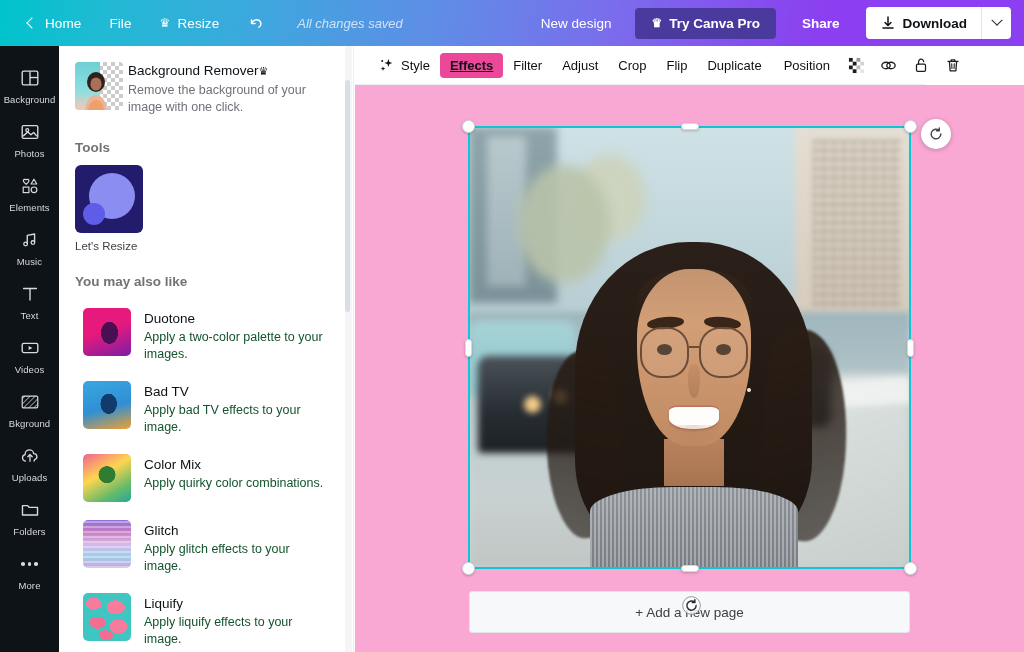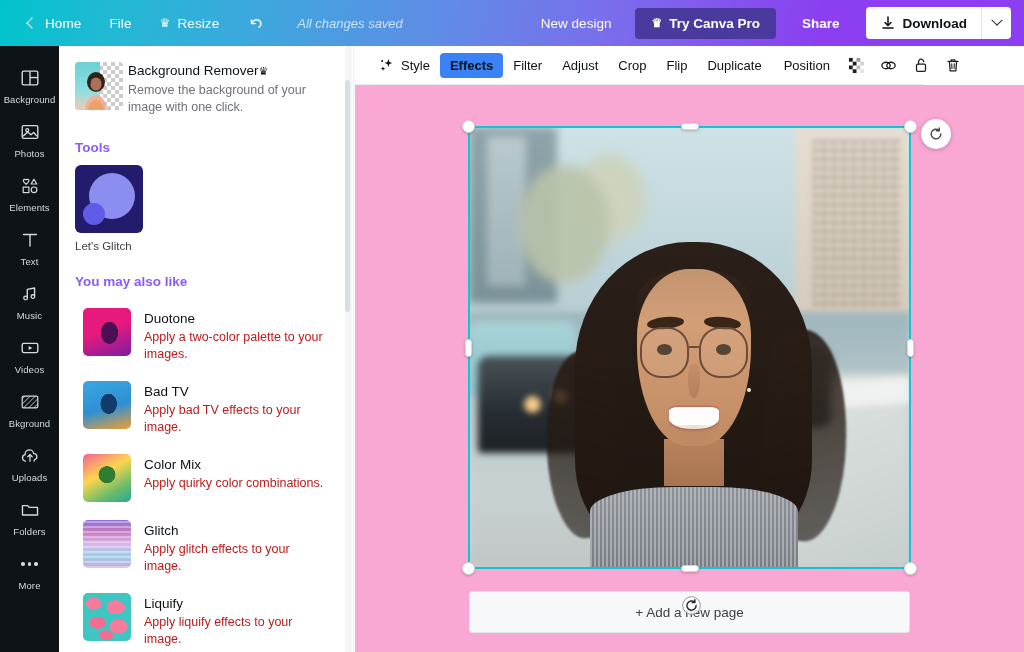--- a/index.html
+++ b/index.html
@@ -105,21 +105,21 @@
     background: linear-gradient(180deg,#6ecfd4 0%,#8ddfe0 60%,#f3c9b4 100%);
   }
   #bgr-thumb .person {
     position: absolute; left: 6px; bottom: 0; width: 30px; height: 40px;
   }
   .bgr-texts { flex: 1 1 auto; }
   #bgr-title { font-size: 13.5px; color: #0d1216; font-weight: normal; line-height: 18px; }
   #bgr-title .crown2 { font-size: 11px; }
   #bgr-desc { font-size: 12.5px; color: #6e7179; line-height: 17px; margin-top: 2px; }
 
-  .sec-title { font-size: 13.5px; font-weight: bold; color: #8b5cf6; margin: 22px 0 10px; }
+  .sec-title { font-size: 13.5px; font-weight: bold; color: #737373; margin: 22px 0 10px; }
 
   #tools-row { display: flex; gap: 14px; }
   .tool { width: 68px; cursor: pointer; }
   #lets-enhance-tile {
     width: 68px; height: 68px; border-radius: 6px; overflow: hidden;
     background: #231b6b; position: relative;
   }
   #lets-enhance-tile .big {
     position: absolute; left: 14px; top: 8px; width: 46px; height: 46px;
     border-radius: 50%; background: #8b8ef0;
@@ -129,21 +129,21 @@
     border-radius: 50%; background: #5f5ce8;
   }
   .tool-label { font-size: 11.5px; color: #3c3f46; margin-top: 7px; text-align: left; }
 
   
   #effects-list { margin-top: 4px; }
   .eff-row { display: flex; gap: 13px; align-items: flex-start; padding: 9px 8px; cursor: pointer; }
   .eff-thumb { width: 48px; height: 48px; border-radius: 5px; flex: 0 0 48px; overflow: hidden; position: relative; }
   .eff-texts { padding-top: 2px; }
   .eff-name { font-size: 13.5px; color: #0d1216; line-height: 18px; }
-  .eff-desc { font-size: 12.5px; color: #b91c1c; line-height: 17px; margin-top: 1px; }
+  .eff-desc { font-size: 12.5px; color: #14532d; line-height: 17px; margin-top: 1px; }
 
   
   .t-duotone { background: linear-gradient(160deg,#e8197d 0%,#e8197d 45%,#7b1fa2 100%); }
   .t-duotone .sil { position:absolute; left:10px; top:8px; width:30px; height:40px;
     background: radial-gradient(ellipse 14px 18px at 55% 42%, #4a0f52 0%, #4a0f52 60%, transparent 62%); }
   .t-badtv { background: linear-gradient(165deg,#3aa7e0 0%,#2f8fd4 55%,#f0a030 100%); }
   .t-badtv .sil { position:absolute; left:8px; top:6px; width:34px; height:42px;
     background: radial-gradient(ellipse 13px 16px at 52% 40%, #123a6b 0%, #123a6b 62%, transparent 64%); }
   .t-colormix { background: linear-gradient(150deg,#f06292 0%,#ffd54f 40%,#66bb6a 75%,#26a69a 100%); }
   .t-colormix .sil { position:absolute; left:6px; top:6px; width:36px; height:42px;
@@ -169,21 +169,21 @@
   #obj-toolbar {
     position: absolute; left: 355px; top: 46px; width: 570px; height: 39px;
     background: #ffffff; border-bottom: 1px solid #ebedf0;
     display: flex; align-items: center; padding: 0 10px 0 14px; z-index: 15;
   }
   .ot-btn {
     display: flex; align-items: center; gap: 6px;
     font-size: 13px; color: #0d1216; padding: 5px 10px;
     border-radius: 4px; cursor: pointer; white-space: nowrap;
   }
-  .ot-btn.active { background: #3b82f6; font-weight: bold; }
+  .ot-btn.active { background: #ec4899; font-weight: bold; text-decoration: underline; }
   #ot-right { margin-left: auto; display: flex; align-items: center; gap: 2px; }
   .ot-ico-btn {
     width: 30px; height: 30px; display: flex; align-items: center;
     justify-content: center; border-radius: 4px; cursor: pointer;
   }
 
   
   #canvas-area {
     position: absolute; left: 355px; top: 85px; width: 669px; height: 567px;
     background: #f9a8d4; overflow: hidden; z-index: 10;
@@ -391,32 +391,32 @@
         <path d="M7.8 5.2 c-1.2-1.1-3.1-.3-3.1 1.2 0 1.4 1.9 2.8 3.1 3.7 1.2-.9 3.1-2.3 3.1-3.7 0-1.5-1.9-2.3-3.1-1.2z" fill="none" stroke="#d7dade" stroke-width="1.3"></path>
         <path d="M16.3 4.6 L19.4 9.8 L13.2 9.8 Z" fill="none" stroke="#d7dade" stroke-width="1.3" stroke-linejoin="round"></path>
         <rect x="4.6" y="13.2" width="6.2" height="6" fill="none" stroke="#d7dade" stroke-width="1.3"></rect>
         <circle cx="16.4" cy="16.2" r="3.1" fill="none" stroke="#d7dade" stroke-width="1.3"></circle>
       </svg>
       <span class="rail-label">Elements</span>
     </div>
 
     <div class="rail-item">
       <svg class="rail-ico" viewBox="0 0 24 24">
-        <path d="M5 6 L19 6 M12 6 L12 18.5" stroke="#d7dade" stroke-width="1.5" stroke-linecap="round"></path>
-      </svg>
-      <span class="rail-label">Text</span>
-    </div>
-
-    <div class="rail-item">
-      <svg class="rail-ico" viewBox="0 0 24 24">
         <path d="M9 16 L9 7 L17 5.5 L17 14" fill="none" stroke="#d7dade" stroke-width="1.5" stroke-linejoin="round"></path>
         <circle cx="7.2" cy="16.4" r="2" fill="none" stroke="#d7dade" stroke-width="1.4"></circle>
         <circle cx="15.2" cy="14.8" r="2" fill="none" stroke="#d7dade" stroke-width="1.4"></circle>
       </svg>
       <span class="rail-label">Music</span>
+    </div>
+
+    <div class="rail-item">
+      <svg class="rail-ico" viewBox="0 0 24 24">
+        <path d="M5 6 L19 6 M12 6 L12 18.5" stroke="#d7dade" stroke-width="1.5" stroke-linecap="round"></path>
+      </svg>
+      <span class="rail-label">Text</span>
     </div>
 
     <div class="rail-item">
       <svg class="rail-ico" viewBox="0 0 24 24">
         <rect x="3.5" y="7" width="17" height="10" rx="1.6" fill="none" stroke="#d7dade" stroke-width="1.5"></rect>
         <path d="M10.5 9.8 L14.6 12 L10.5 14.2 Z" fill="#d7dade"></path>
       </svg>
       <span class="rail-label">Videos</span>
     </div>
 
@@ -479,21 +479,21 @@
       </div>
 
       <div class="sec-title">Tools</div>
 
       <div id="tools-row">
         <div class="tool">
           <div id="lets-enhance-tile">
             <div class="big"></div>
               <div class="small"></div>
           </div>
-          <div class="tool-label">Let's Glitch</div>
+          <div class="tool-label">Let's Resize</div>
         </div>
       </div>
 
       <div class="sec-title">You may also like</div>
 
       <div id="effects-list">
 
         <div class="eff-row">
           <div class="eff-thumb t-duotone">
               <div class="sil"></div>

